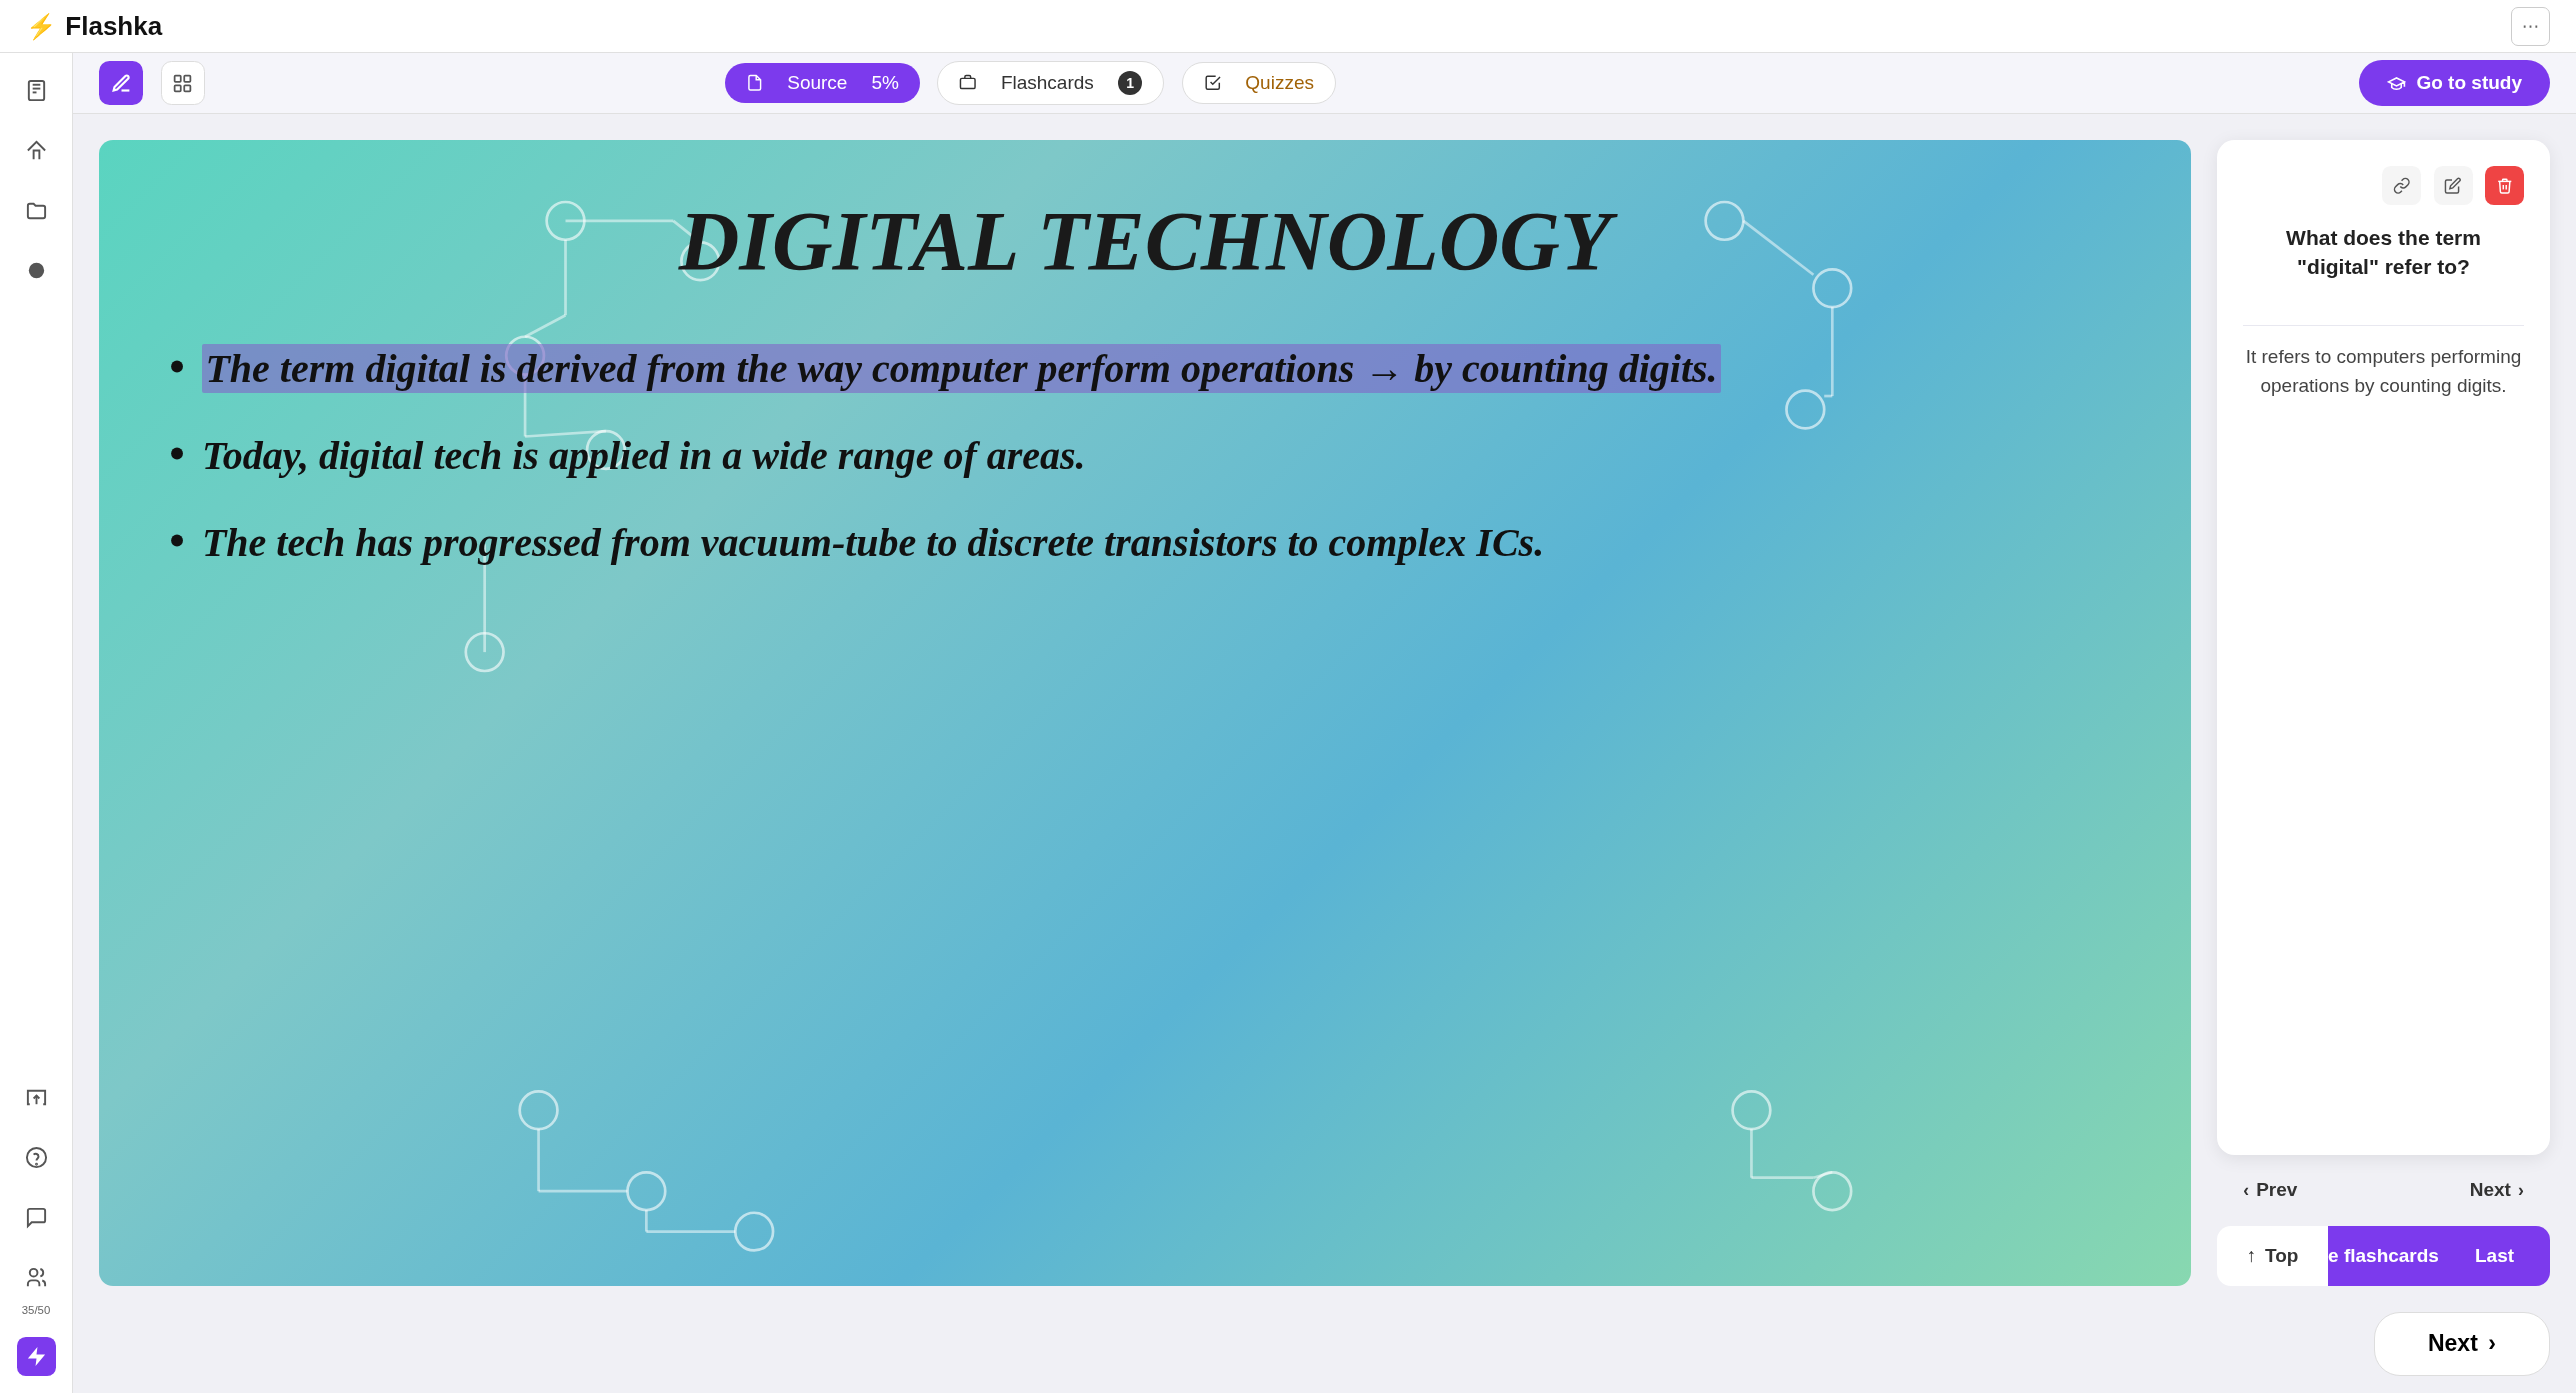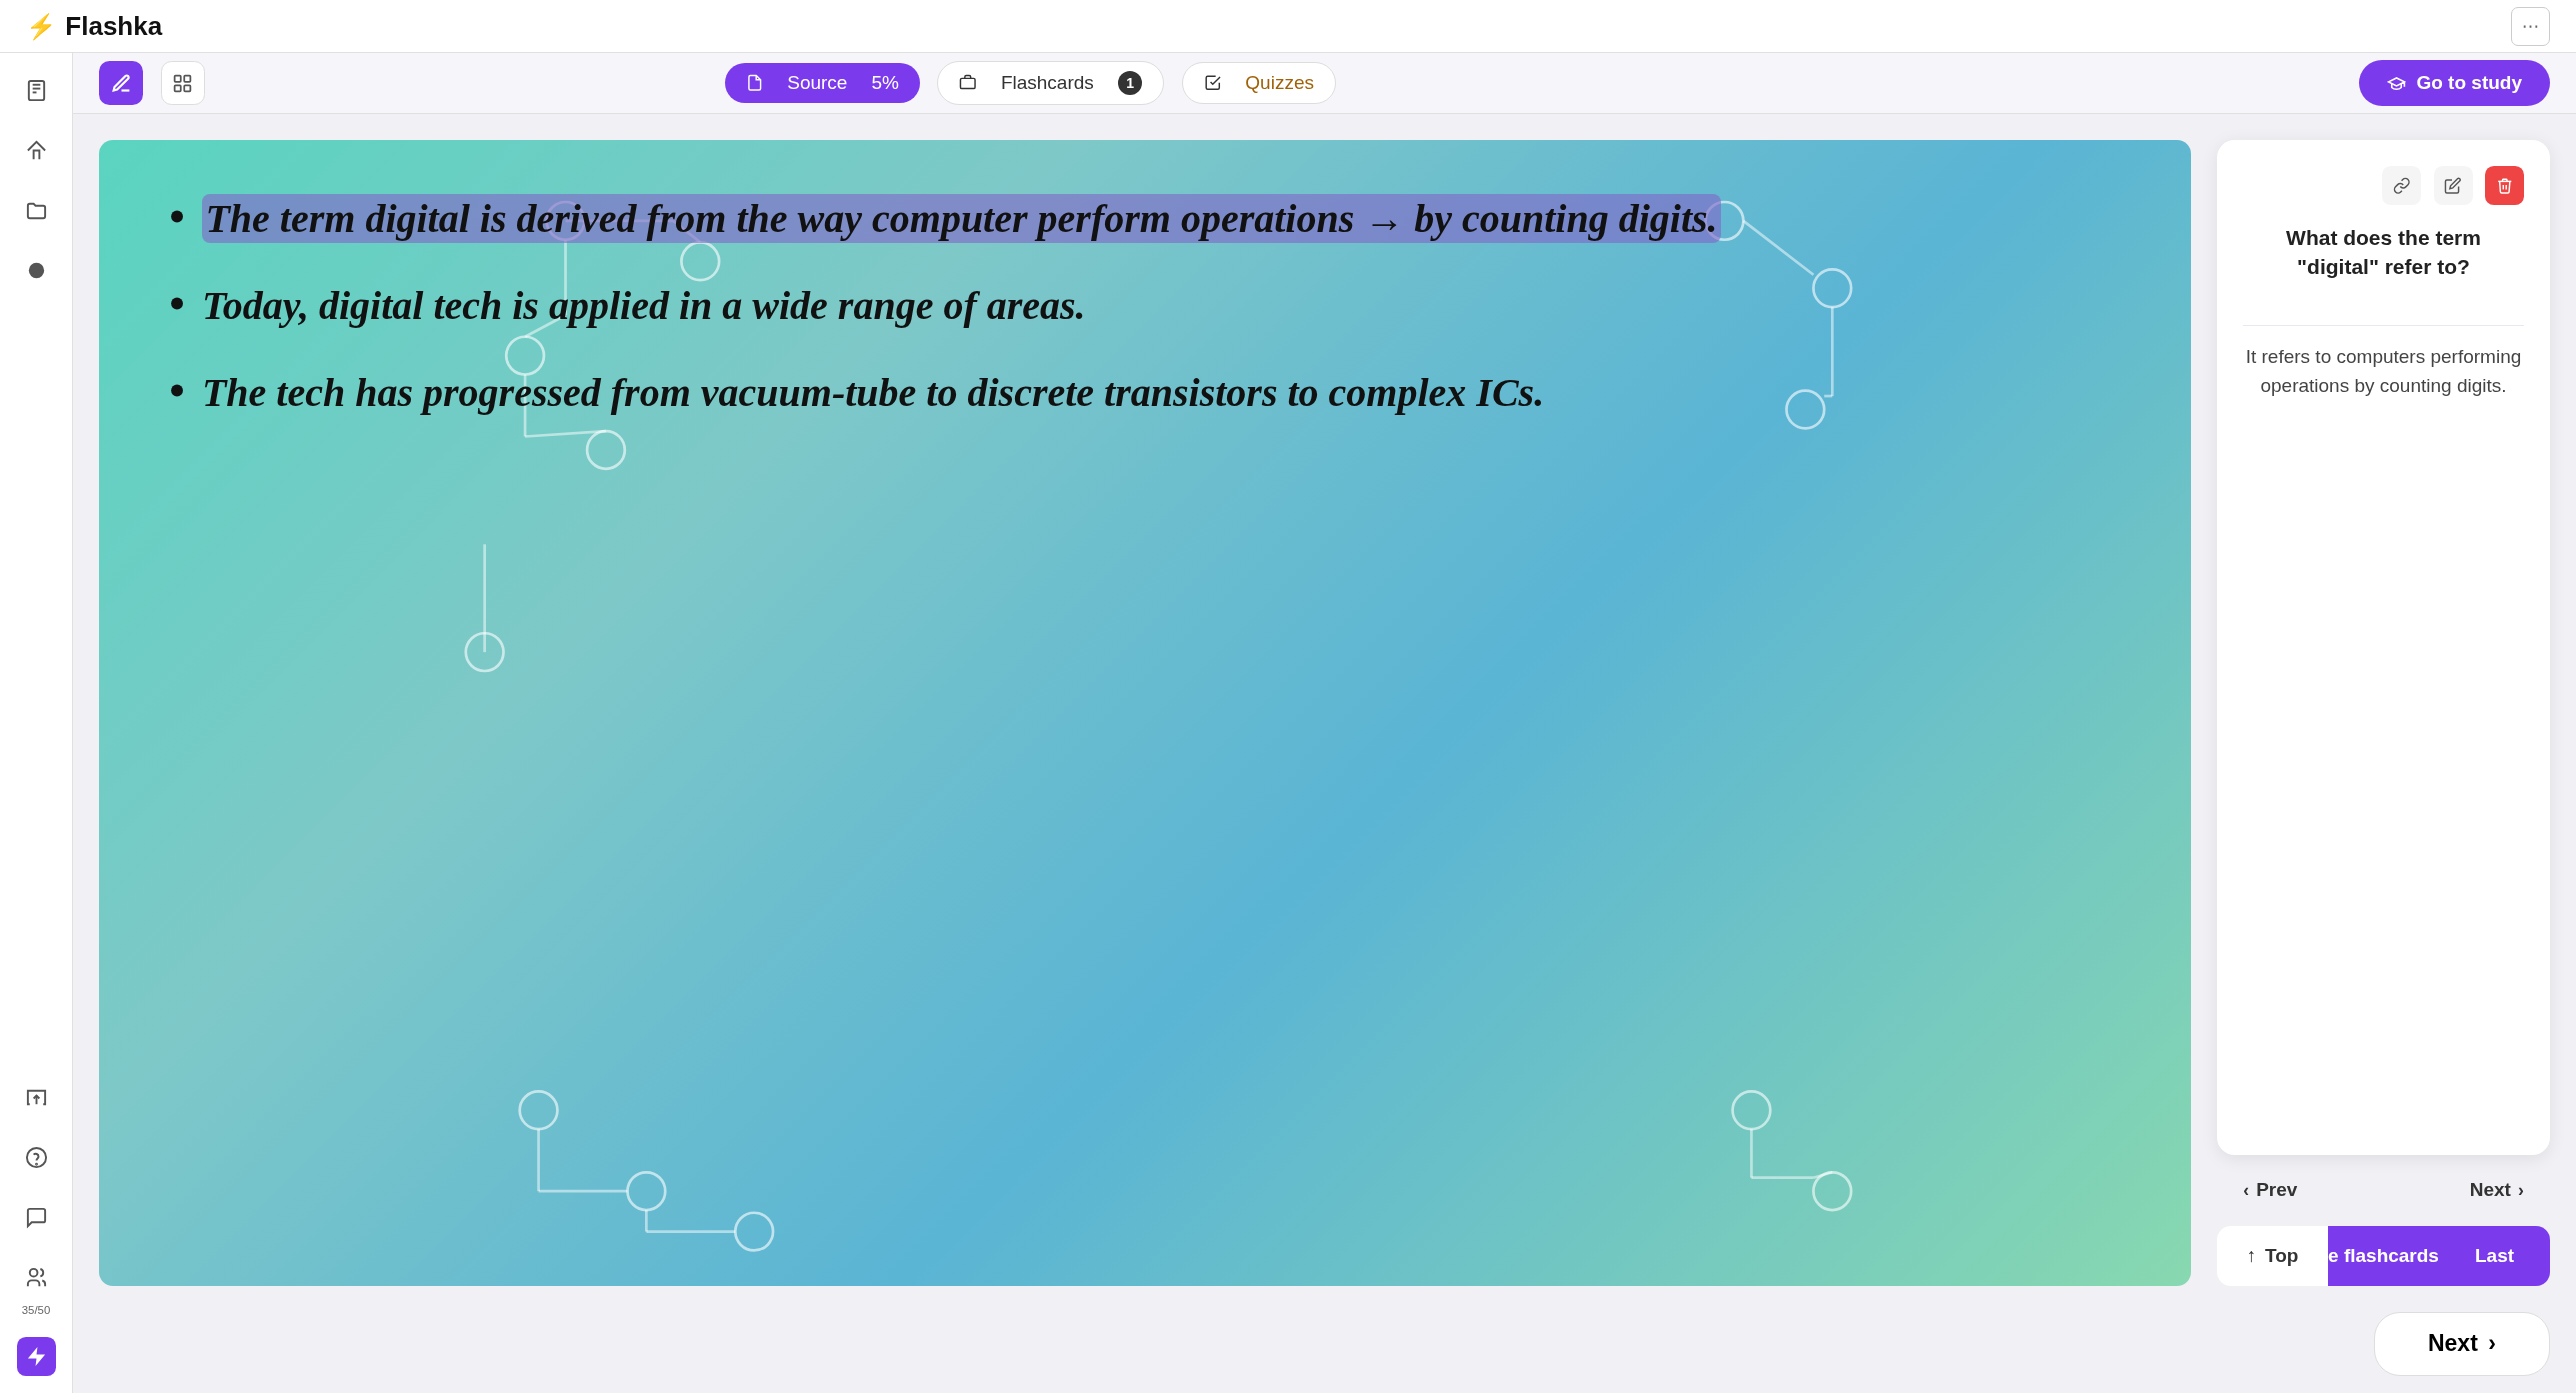--- a/index.html
+++ b/index.html
@@ -247,21 +247,21 @@
       line-height: 1.3;
     }
     .bullet-dot {
       font-size: 44px;
       margin-top: -5.3px;
       flex-shrink: 0;
     }
 
     .highlighted-text {
       background: rgba(130, 100, 200, 0.6);
-      border-radius: 8px;
+      border-radius: 2px;
       padding: 1.8px 3.5px;
     }
 
     
     .flashcard-panel {
       width: 333px;
       flex-shrink: 0;
       display: flex;
       flex-direction: column;
       gap: 14px;
@@ -555,20 +555,21 @@
           <line x1="180" y1="794" x2="180" y2="810" stroke="rgba(255,255,255,0.5)" stroke-width="2"></line>
           <line x1="180" y1="810" x2="246" y2="810" stroke="rgba(255,255,255,0.5)" stroke-width="2"></line>
 
           <circle cx="1000" cy="720" r="14" fill="none" stroke="rgba(255,255,255,0.6)" stroke-width="2"></circle>
           <circle cx="1060" cy="780" r="14" fill="none" stroke="rgba(255,255,255,0.6)" stroke-width="2"></circle>
           <line x1="1000" y1="734" x2="1000" y2="770" stroke="rgba(255,255,255,0.5)" stroke-width="2"></line>
           <line x1="1000" y1="770" x2="1046" y2="770" stroke="rgba(255,255,255,0.5)" stroke-width="2"></line>
           <line x1="1046" y1="770" x2="1060" y2="766" stroke="rgba(255,255,255,0.5)" stroke-width="2"></line>
         </svg>
 
+        <div class="slide-title">DIGITAL TECHNOLOGY</div>
 
         <div class="slide-content">
 
           <div class="slide-bullet">
             <span class="bullet-dot">•</span>
             <span>
               <span class="highlighted-text">The term digital is derived from the way computer perform operations → by counting digits.</span>
             </span>
           </div>
 

